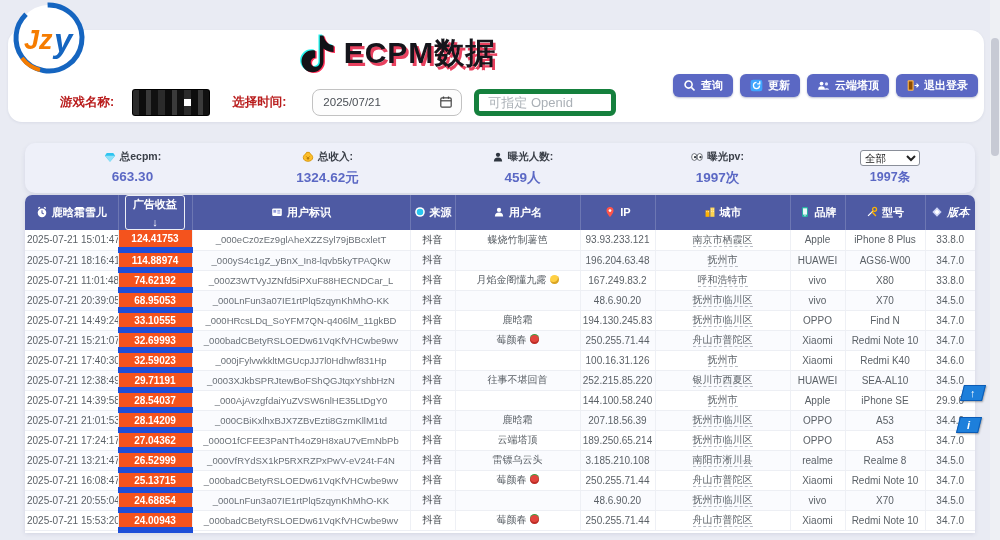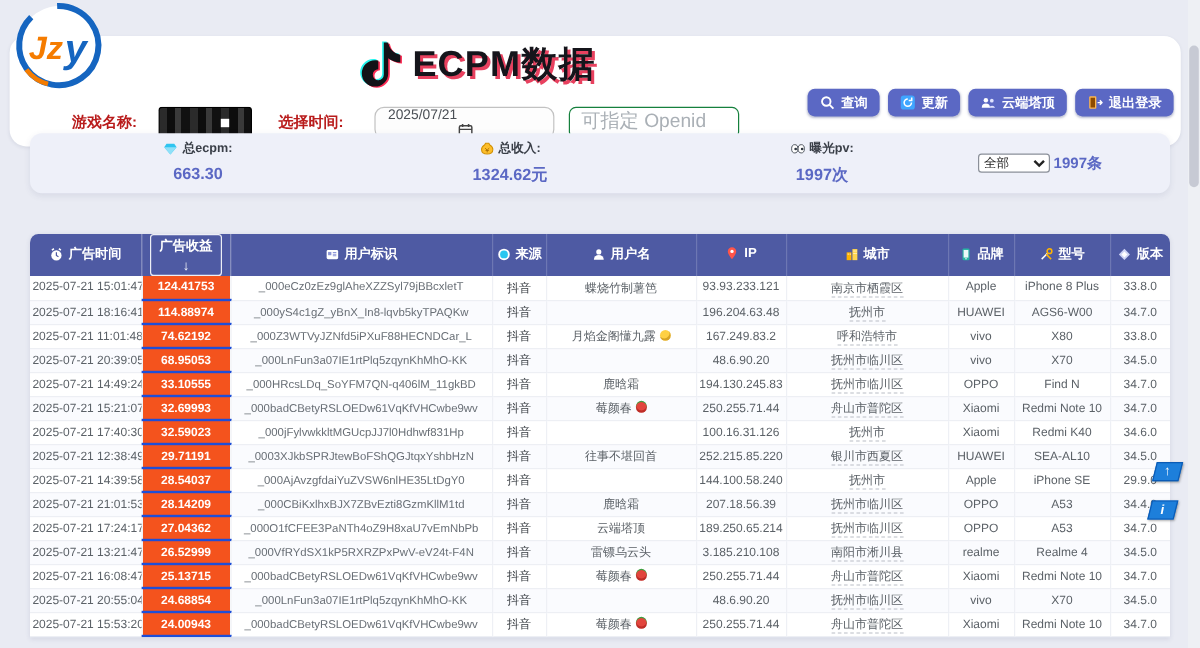--- a/index.html
+++ b/index.html
@@ -23,53 +23,53 @@
   .title-text { font-size:30px; font-weight:bold; letter-spacing:1px; color:#15151b; text-shadow:2.5px 2.5px 0 var(--titleShadow,#e8415f); }
 
   
   .form-row { position:absolute; left:60px; top:88px; height:28px; display:flex; align-items:center; }
   .form-label { font-size:12.5px; font-weight:bold; color:#b91c1c; }
   .redacted { width:78px; height:27px; margin:0 22px 0 18px; border-radius:3px;
     background:
       linear-gradient(#fff,#fff) 52px 10px/7px 7px no-repeat,
       repeating-linear-gradient(90deg,#2b2b2b 0 7px,#0d0d0d 7px 14px,#3a3a3a 14px 19px,#111 19px 26px);
     box-shadow:inset 0 0 0 1px #000; }
-  .date-box { margin-left:26px; width:150px; height:27px; border:1.5px solid #c2c2c2; border-radius:8px; background:#fdfdfd; display:flex; align-items:center; padding:0 8px 0 10px;flex-direction:column; }
+  .date-box { margin-left:26px; width:150px; height:27px; border:1.5px solid #c2c2c2; border-radius:8px; background:#fdfdfd; display:flex; align-items:center; padding:0 8px 0 10px; }
   .date-box input { border:none; outline:none; background:transparent; width:100%; font-size:11.5px; color:#4a4f55; font-family:inherit; }
   .date-box .cal { width:14px; height:14px; flex:0 0 auto; }
-  .openid-input { margin-left:12px; width:142px; height:27px; border:1px solid #15803d; border-radius:6px; background:#fff; padding:0 9px; font-size:16px; color:#444; outline:none; font-family:inherit; }
+  .openid-input { margin-left:12px; width:142px; height:27px; border:5px solid #15803d; border-radius:6px; background:#fff; padding:0 9px; font-size:13px; color:#444; outline:none; font-family:inherit; }
   .openid-input::placeholder { color:#aab0b6; }
 
   
   .actions { position:absolute; right:22px; top:74px; display:flex; }
   .btn { display:inline-flex; align-items:center; gap:5px; background:var(--accent,#5b68c4); color:#fff; font-size:11px; font-weight:bold; height:23px; padding:0 10px; border:none; border-radius:6px; margin-left:7px; cursor:pointer; box-shadow:0 1px 2px rgba(50,60,120,.35); font-family:inherit; }
   .btn .icon svg { display:block; width:13px; height:13px; }
 
   
-  .statsbar { position:absolute; left:25px; top:111px; width:950px; height:50px; background:var(--statsBg,#eef0f9); border-radius:10px; box-shadow:0 2px 5px rgba(60,70,120,.10); display:flex; align-items:center; padding:0 10px; }
+  .statsbar { position:absolute; left:25px; top:143px; width:950px; height:50px; background:var(--statsBg,#eef0f9); border-radius:10px; box-shadow:0 2px 5px rgba(60,70,120,.10); display:flex; align-items:center; padding:0 10px; }
   .stat { flex:1; text-align:center; }
   .stat-label { display:inline-flex; align-items:center; gap:4px; font-size:10.5px; font-weight:bold; color:#3a3f48; }
   .stat-label .icon svg { display:block; width:12px; height:12px; }
   .stat-value { margin-top:2px; font-size:13.5px; font-weight:bold; color:var(--accent,#5b68c4); }
-  .stats-right { width:150px; display:flex; align-items:center; gap:3px; }
+  .stats-right { width:150px; display:flex; flex-direction:column; align-items:center; gap:3px; }
   .stats-right select { width:60px; font-size:10.5px; border:1px solid #8a8f99; border-radius:3px; background:#fff; color:#222; font-family:inherit; }
   .total-count { font-size:12.5px; font-weight:bold; color:var(--accent,#5b68c4); }
 
   
   .tablewrap { position:absolute; left:25px; top:195px; width:950px; border-radius:7px 7px 0 0; overflow:hidden; box-shadow:0 1px 4px rgba(50,60,110,.12); }
   table { border-collapse:collapse; table-layout:fixed; width:950px; background:#fff; }
   thead th { background:var(--tableHeader,#4e5aa3); color:#fff; font-size:11px; font-weight:bold; height:23px; border-right:1px solid rgba(255,255,255,.18); white-space:nowrap; }
-  thead th:last-child { border-right:none; }
+  thead th:last-child { border-right:none;font-style:italic; }
   th .th-inner { display:inline-flex; align-items:center; gap:4px; justify-content:center; }
   th .icon svg { display:block; width:12px; height:12px; }
   .sort-box { display:inline-flex; align-items:center; gap:5px; border:1px solid rgba(255,255,255,.9); border-radius:3px; padding:1px 7px; cursor:pointer;flex-direction:column; }
   tbody td { height:20px; font-size:10px; color:#5b6167; text-align:center; border-right:1px solid #eef0f5; border-bottom:1px solid #edeff4; white-space:nowrap; overflow:hidden; padding:0 2px; }
   tbody td:last-child { border-right:none; }
   tbody tr:nth-child(even) td { background:#fafbfe; }
-  td.revenue { background:var(--revenueBg,#f4531d) !important; color:#fff; font-weight:bold; border-bottom:2px solid #1d4ed8; }
+  td.revenue { background:var(--revenueBg,#f4531d) !important; color:#fff; font-weight:bold; border-bottom:6px solid #1d4ed8; }
   td.openid { font-size:9.5px; color:#696f76; }
   .city-link { border-bottom:1px dashed #b9bdc6; cursor:pointer; padding-bottom:1px; }
   .src { color:#3c4146; }
   .ubadge { display:inline-block; width:9px; height:9px; border-radius:50%; margin-left:3px; vertical-align:-1px; }
   .ubadge.strawberry { background:#e2453d; box-shadow:inset 0 -2px 0 rgba(120,0,0,.35), 0 -1px 0 #3f9e3f; }
   .ubadge.moon { background:#ffd043; box-shadow:inset -1px -2px 0 rgba(170,110,0,.45); }
 
   
   .floaty { position:absolute; width:22px; height:16px; background:#1d7fdb; transform:skewX(-14deg); border:1px solid #0b5bb5; box-shadow:1px 1px 2px rgba(0,0,0,.35); color:#fff; font-size:11px; font-weight:bold; display:flex; align-items:center; justify-content:center; cursor:pointer; }
   .floaty span { transform:skewX(14deg); display:block; }
@@ -184,20 +184,29 @@
             <span class="icon">
               <svg viewBox="0 0 14 14">
                 <path d="M5.4 1.6h3.2l1 1.7c1.8 1 2.9 2.6 2.9 4.4 0 2.7-2.5 4.3-5.5 4.3S1.5 10.4 1.5 7.7c0-1.8 1.1-3.4 2.9-4.4z" fill="#fdbe2a" stroke="#d29000"></path>
                 <path d="M5 6.3l2 2 2-2M7 8.3v2.2M5.4 8.6h3.2" stroke="#a86e00" stroke-width=".9" fill="none"></path>
               </svg>
             </span>
             <span>总收入:</span>
           </div><div class="stat-value">1324.62元</div></div>
         <div class="stat"><div class="stat-label">
             <span class="icon">
+              <svg viewBox="0 0 14 14">
+                <circle cx="7" cy="4.4" r="2.5" fill="#2f3640"></circle>
+                <path d="M2.2 12.3a4.8 4.8 0 0 1 9.6 0z" fill="#2f3640"></path>
+              </svg>
+            </span>
+            <span>曝光人数:</span>
+          </div><div class="stat-value">459人</div></div>
+        <div class="stat"><div class="stat-label">
+            <span class="icon">
               <svg viewBox="0 0 16 11">
                 <ellipse cx="4.4" cy="5.5" rx="3.5" ry="4.6" fill="#fff" stroke="#2f3640" stroke-width=".9"></ellipse>
                 <ellipse cx="11.6" cy="5.5" rx="3.5" ry="4.6" fill="#fff" stroke="#2f3640" stroke-width=".9"></ellipse>
                 <circle cx="5.4" cy="5.7" r="1.5" fill="#2f3640"></circle>
                 <circle cx="12.6" cy="5.7" r="1.5" fill="#2f3640"></circle>
               </svg>
             </span>
             <span>曝光pv:</span>
           </div><div class="stat-value">1997次</div></div>
       </div>
@@ -224,21 +233,21 @@
       <thead>
           <tr>
             <th><span class="th-inner">
                 <span class="icon">
                   <svg viewBox="0 0 14 14">
                     <path d="M2.6 2.8l2-1.3M11.4 2.8l-2-1.3" stroke="#fff" stroke-width="1.5"></path>
                     <circle cx="7" cy="8" r="5" fill="#fff"></circle>
                     <path d="M7 5v3l2 1.3" stroke="#4e5aa3" stroke-width="1.2" fill="none"></path>
                   </svg>
                 </span>
-                <span>广告时间</span>
+                <span>鹿晗霜雪儿</span>
               </span></th>
             <th><span class="th-inner sort-box">
                 <span>广告收益</span>
                 <span>↓</span>
               </span></th>
             <th><span class="th-inner">
                 <span class="icon">
                   <svg viewBox="0 0 14 14">
                     <rect x="1.4" y="2.8" width="11.2" height="8.8" rx="1.4" fill="#fff"></rect>
                     <rect x="2.8" y="4.6" width="3.2" height="3.2" fill="#8e97d8"></rect>
@@ -455,21 +464,21 @@
           </tr>
           <tr>
             <td>2025-07-21 13:21:47</td>
             <td class="revenue">26.52999</td>
             <td class="openid">_000VfRYdSX1kP5RXRZPxPwV-eV24t-F4N</td>
             <td><span class="src">抖音</span></td>
             <td><span>雷镖乌云头</span></td>
             <td>3.185.210.108</td>
             <td><span class="city-link">南阳市淅川县</span></td>
             <td>realme</td>
-            <td>Realme 4</td>
+            <td>Realme 8</td>
             <td>34.5.0</td>
           </tr>
           <tr>
             <td>2025-07-21 16:08:47</td>
             <td class="revenue">25.13715</td>
             <td class="openid">_000badCBetyRSLOEDw61VqKfVHCwbe9wv</td>
             <td><span class="src">抖音</span></td>
             <td><span>莓颜春</span><span class="ubadge strawberry"></span></td>
             <td>250.255.71.44</td>
             <td><span class="city-link">舟山市普陀区</span></td>

